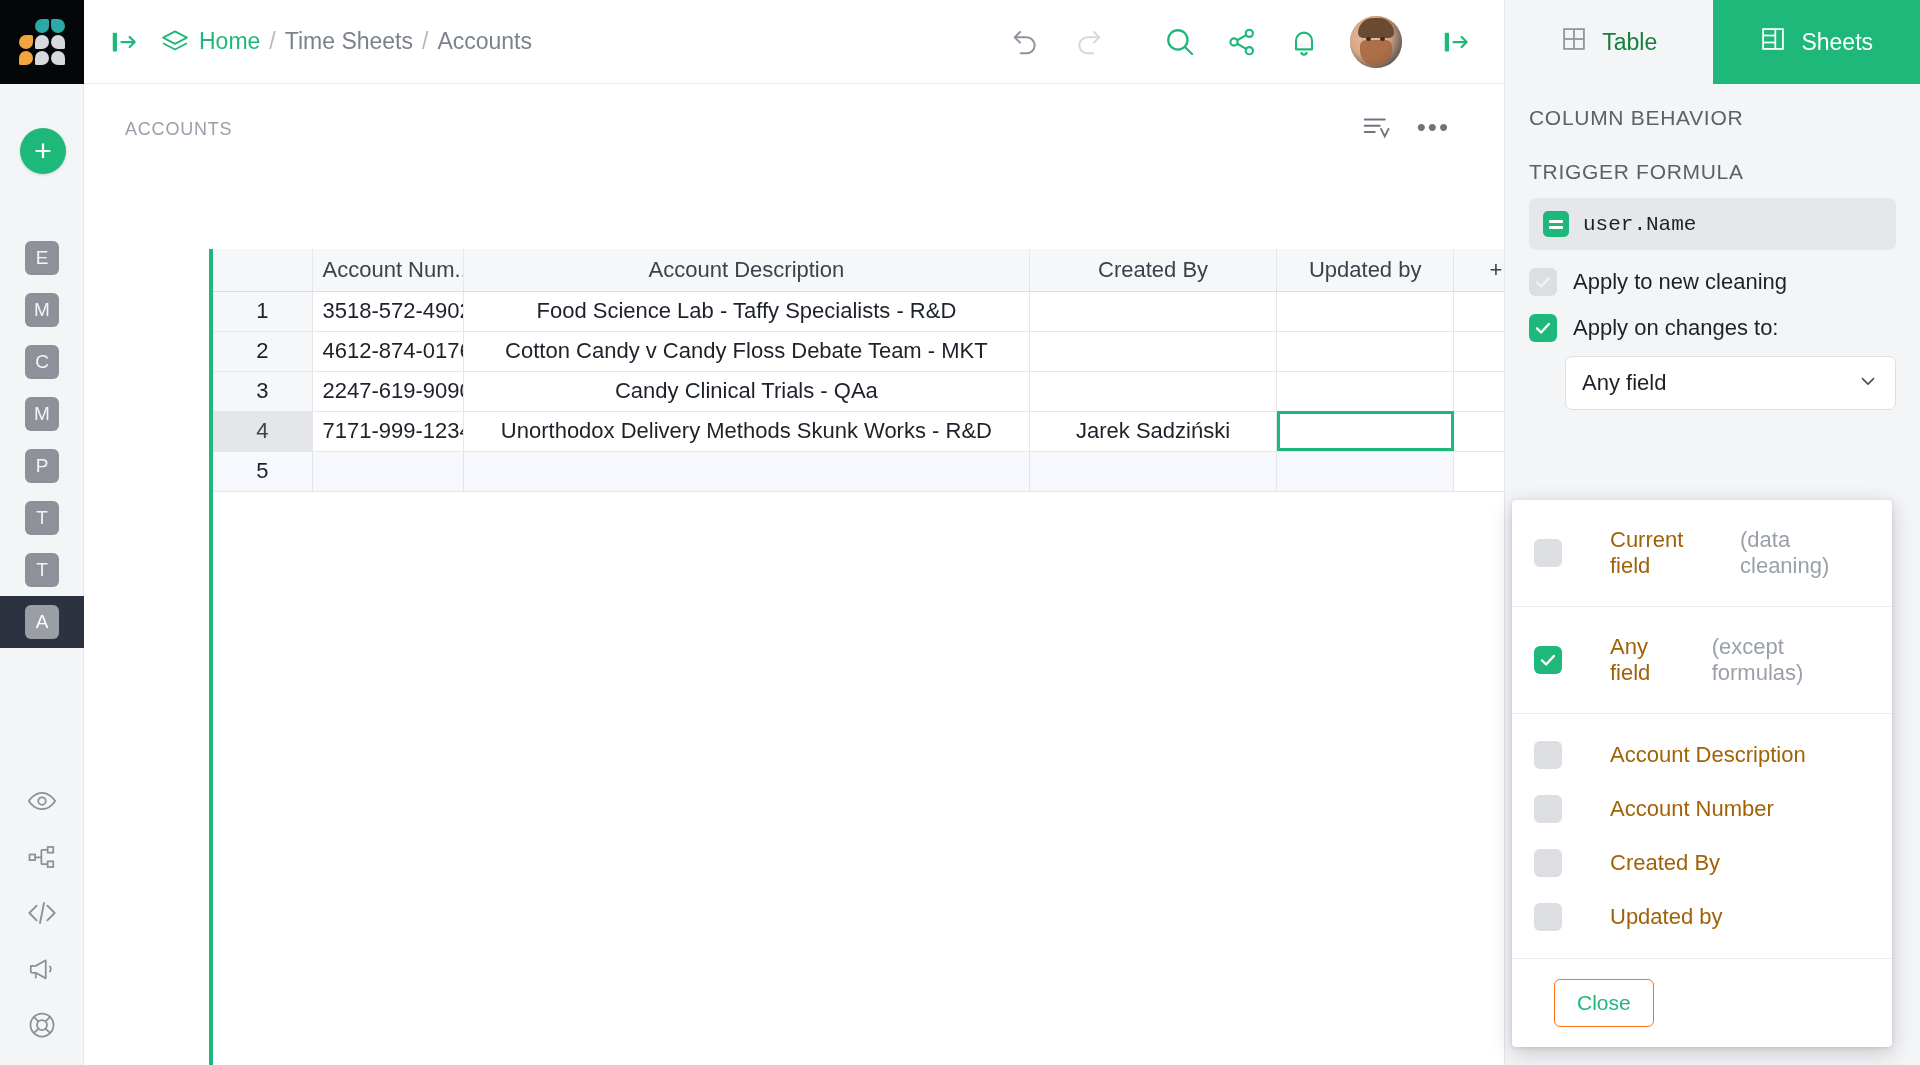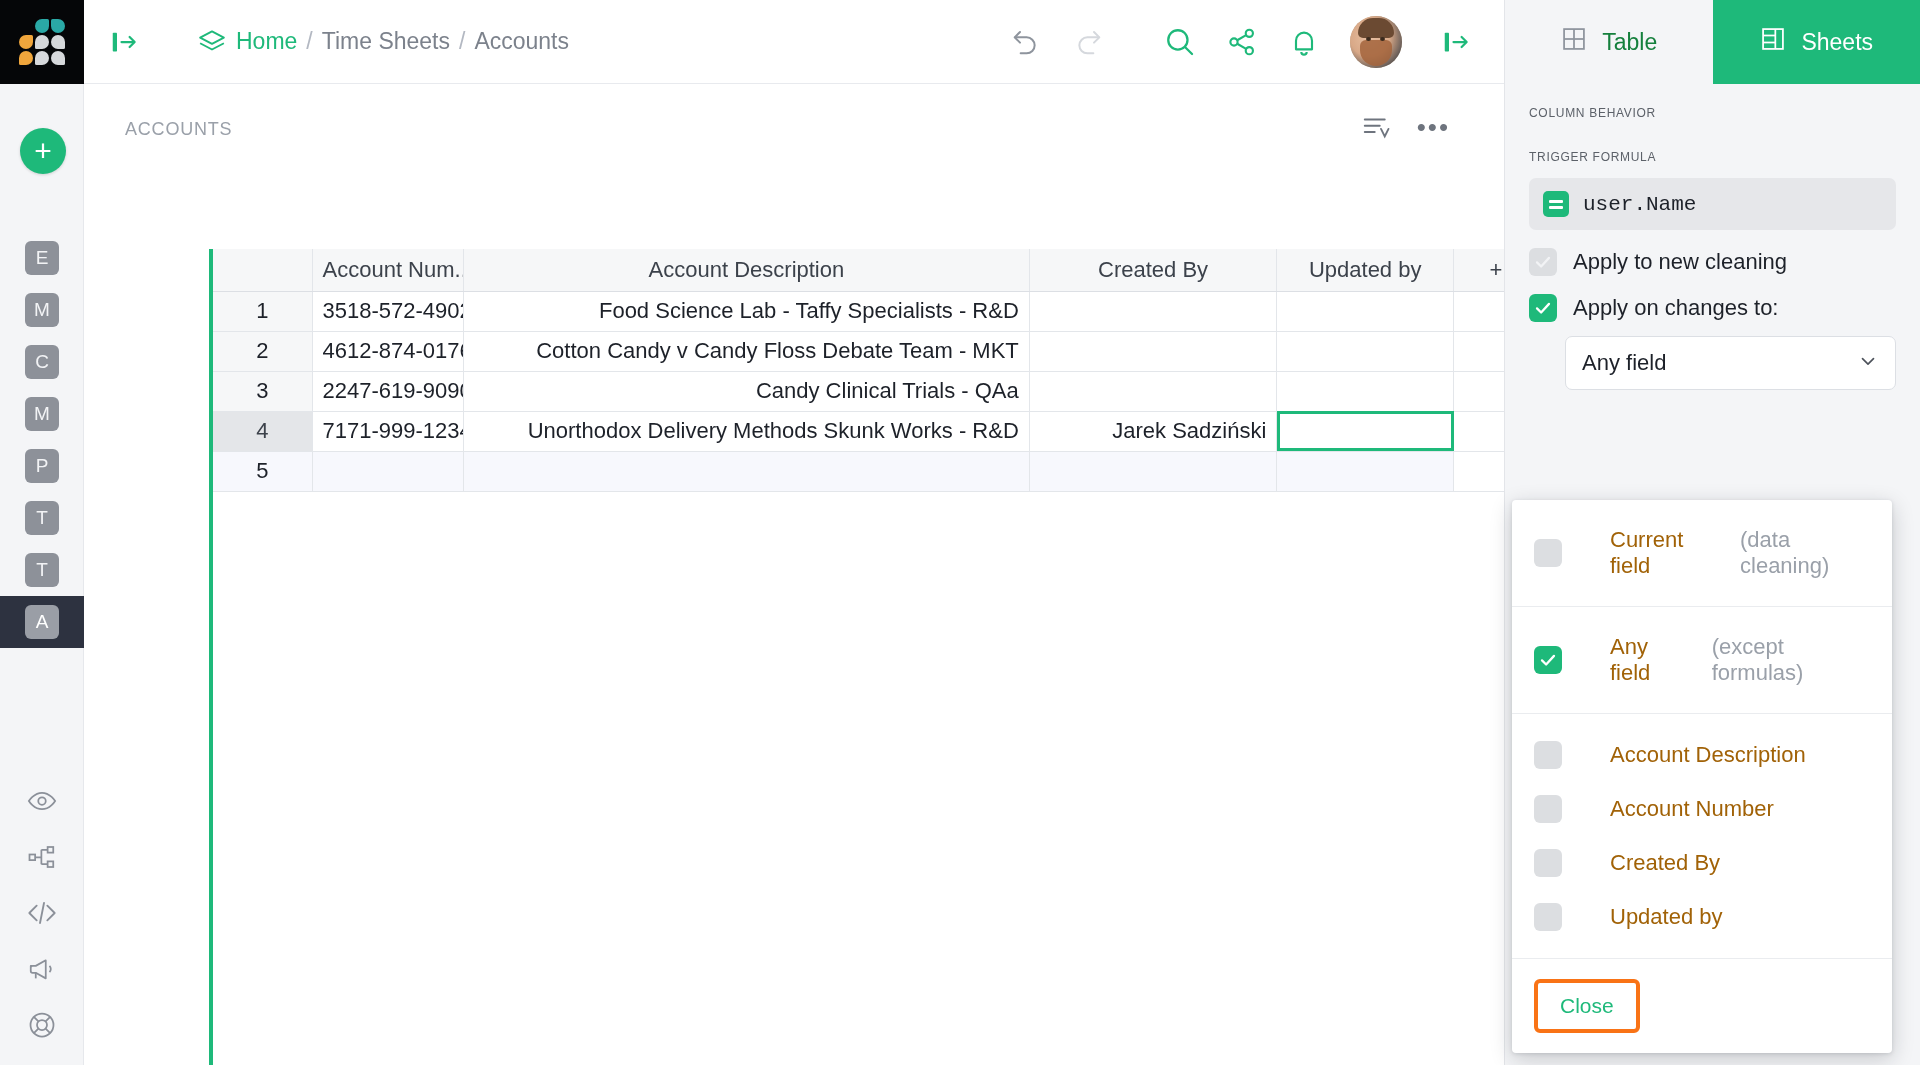--- a/index.html
+++ b/index.html
@@ -69,21 +69,21 @@
     display: flex; align-items: center; justify-content: center;
     cursor: pointer; color: #8b9099;
   }
 
   
   #topbar {
     position: absolute; left: 84px; top: 0;
     width: 1420px; height: 84px;
     background: #ffffff;
     border-bottom: 1px solid #e8eaee;
-    display: flex; align-items: center; gap: 37px;
+    display: flex; align-items: center;
   }
   .icon-btn {
     display: flex; align-items: center; justify-content: center;
     cursor: pointer;
   }
   #sidebar-toggle { margin-left: 18px; width: 44px; height: 44px; }
   #breadcrumb {
     display: flex; align-items: center; gap: 9px;
     margin-left: 14px;
     font-size: 23px;
@@ -152,21 +152,21 @@
     text-align: center; height: 42px;
   }
   th.col-selected { background: #e4e6e9; }
   th.rowhdr-corner { width: 98px; background: #f6f7f8; }
   td.rowhdr {
     background: #f6f7f8; color: #6d737c; text-align: center;
     border-right: 1px solid #dcdfe4; width: 98px;
   }
   td.rowhdr.rh-active { background: #e4e6e9; color: #3c424b; }
   td.num { text-align: right; }
-  td.txt { text-align: right; }
+  td.txt { text-align: center; }
   tr.blank-row td { background: #f7f8fd; }
   td.cell-selected {
     outline: 3px solid #1eb97a;
     outline-offset: -3px;
     background: #ffffff;
   }
   th.plus-col { width: 84px; font-size: 24px; color: #51575f; }
 
   
   #right-panel {
@@ -178,21 +178,21 @@
   #panel-tabs { display: flex; height: 84px; }
   .ptab {
     flex: 1; display: flex; align-items: center; justify-content: center;
     gap: 14px; font-size: 23px; cursor: pointer;
   }
   .ptab.inactive { background: #f4f5f7; color: #15803d; }
   .ptab.active { background: #1eb97a; color: #ffffff; }
 
   #panel-body { position: relative; padding: 22px 24px 0 24px; }
   .sec-label {
-    font-size: 12px; letter-spacing: .7px; color: #5c6169;
+    font-size: 21px; letter-spacing: .7px; color: #5c6169;
     margin-bottom: 14px;
   }
   .sec-label.mt { margin-top: 30px; }
   .select-box {
     background: #ffffff; border: 1px solid #dcdfe4; border-radius: 7px;
     height: 54px; display: flex; align-items: center; gap: 14px;
     padding: 0 16px; cursor: pointer;
   }
   .select-box .sel-text { font-size: 22px; color: #1d2129; flex: 1; }
   .formula-box {
@@ -235,23 +235,23 @@
   .pop-sec { border-bottom: 1px solid #eaecef; padding: 14px 0; }
   .pop-sec.last { border-bottom: 1px solid #eaecef; }
   .pop-item {
     display: flex; align-items: center; gap: 16px;
     padding: 13px 22px; cursor: pointer;
   }
   .pop-item .lbl { font-size: 22px; color: #a16207; margin-left: 32px; }
   .pop-item .hint { font-size: 22px; color: #9aa0a9; margin-left: 7px; }
   .pop-footer { padding: 20px 22px; }
   #close-btn {
-    border: 4px solid #f97316; color: #1eb97a; background: #fff;
+    border: 1px solid #f97316; color: #1eb97a; background: #fff;
     border-radius: 6px; font-size: 21px; padding: 11px 22px;
-    cursor: pointer; font-family: "Liberation Sans", sans-serif;
+    cursor: pointer; font-family: "Liberation Sans", sans-serif; margin-left: 20px;
   }
 </style>
 </head>
 <body>
 
 <div id="left-rail">
   <div id="rail-logo-box">
     <div class="logo-grid">
       <div class="petal p-empty"></div>
       <div class="petal p-tl" style="background:#2aa9a6"></div>

